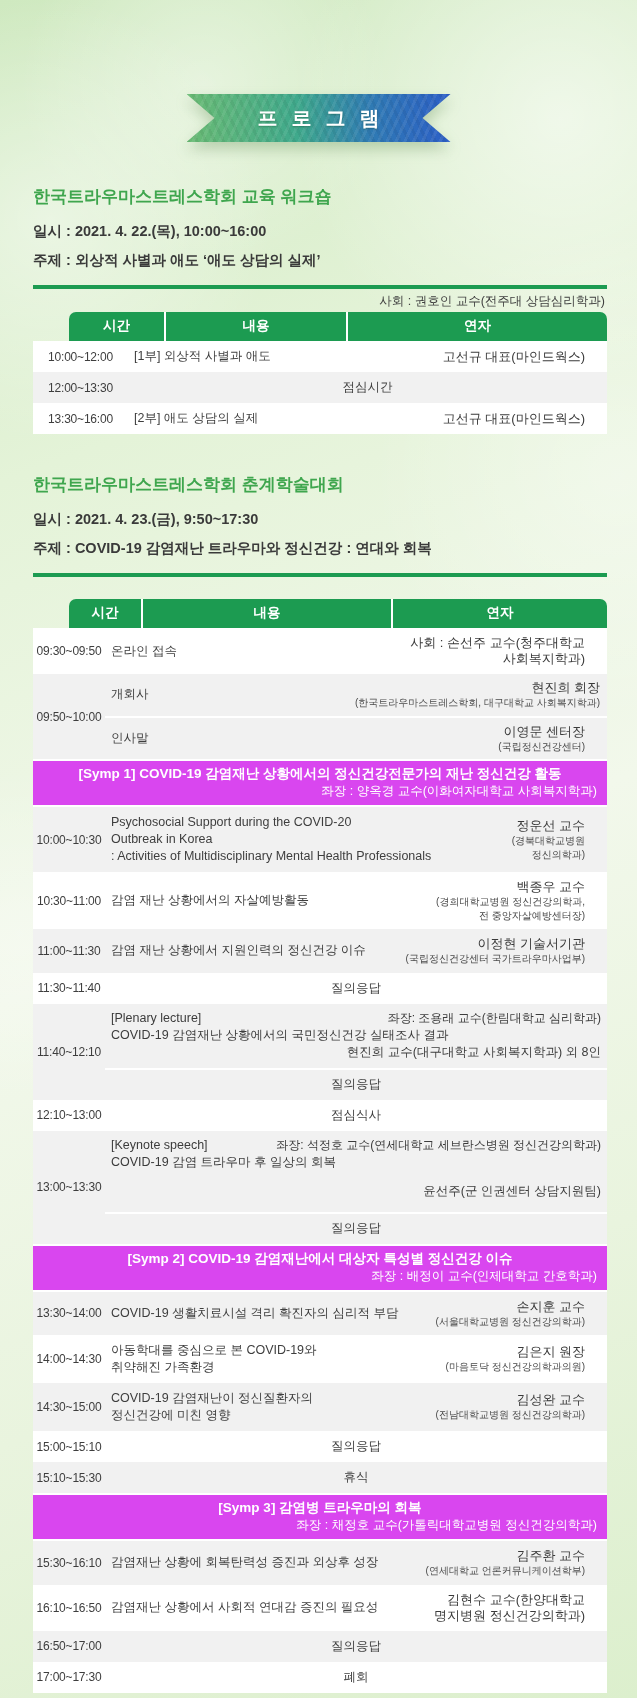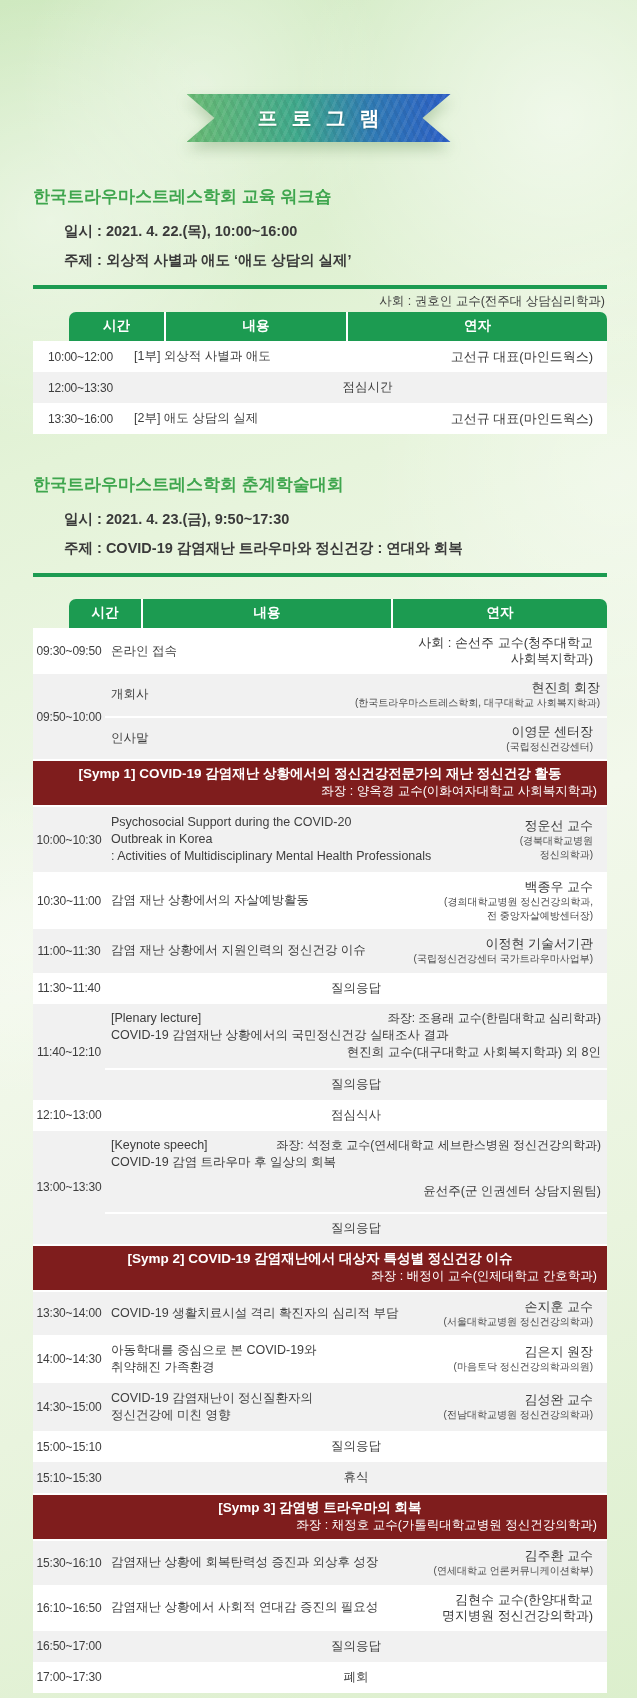--- a/index.html
+++ b/index.html
@@ -24,42 +24,42 @@
       repeating-linear-gradient(65deg, rgba(0,0,0,.05) 0 3px, rgba(0,0,0,0) 3px 8px),
       linear-gradient(90deg,#6abb74 0%,#3fa98c 42%,#2f7ab4 70%,#2c5ec7 100%);
     clip-path:polygon(0 0,100% 0,calc(100% - 28px) 50%,100% 100%,0 100%,28px 50%);
     text-shadow:0 1px 2px rgba(0,60,30,.35);
   }
   
   .section{margin-left:33px;width:574px;}
   .sec-title{font-size:17px;line-height:22px;font-weight:bold;color:#3fa64e;margin:0;}
   .sec1{margin-top:44px;}
   .sec2{margin-top:40px;}
-  .meta{margin-top:9px;margin-left:31px;}
+  .meta{margin-top:9px;}
   .meta div{font-size:14.5px;line-height:29px;font-weight:bold;color:#3a3a3a;}
   .rule{height:4px;background:#1c9b51;margin-top:10px;}
   .mod-note{text-align:right;font-size:12.5px;line-height:16px;padding:4px 2px 3px 0;color:#404040;}
   
   .tbl{width:574px;}
   .tbl1{--c1:95px;--c2:182px;margin-top:0;}
   .tbl2{--c1:72px;--c2:250px;margin-top:22px;}
   .hdr{display:grid;grid-template-columns:var(--c1) var(--c2) 1fr;background:#1c9b51;color:#fff;
        border-radius:7px 7px 0 0;overflow:hidden;margin-left:36px;}
   .hcell{font-size:13.5px;font-weight:bold;text-align:center;padding:5px 0 6px;}
   .hcell + .hcell{border-left:2px solid #fff;}
   .row{display:grid;grid-template-columns:var(--c1) var(--c2) 1fr;background:#fff;}
   .row.shade{background:#f1f1f1;}
   .time{display:flex;align-items:center;justify-content:center;font-size:12px;letter-spacing:-.2px;color:#3e3e3e;}
   .content-cell{grid-column:2;padding:7px 0 7px 6px;display:flex;flex-direction:column;justify-content:center;align-items:flex-start;}
   .c-line{white-space:nowrap;font-size:12.5px;line-height:17px;color:#3e3e3e;}
-  .sp-cell{grid-column:3;padding:7px 14px 7px 0;display:flex;flex-direction:column;justify-content:center;align-items:flex-end;}
+  .sp-cell{grid-column:3;padding:7px 22px 7px 0;display:flex;flex-direction:column;justify-content:center;align-items:flex-end;}
   .s-name{white-space:nowrap;font-size:13px;line-height:16px;color:#3a3a3a;}
   .s-affil{white-space:nowrap;font-size:10px;line-height:13.5px;color:#4a4a4a;}
   .center-label{grid-column:2/4;display:flex;align-items:center;justify-content:center;font-size:12.5px;padding:7px 0;min-height:16px;color:#3e3e3e;}
-  .banner{background:#7f1d1d;color:#fff;padding:4px 10px 5px;border-top:2px solid #fff;border-bottom:2px solid #fff;}
+  .banner{background:#d946ef;color:#fff;padding:4px 10px 5px;border-top:2px solid #fff;border-bottom:2px solid #fff;}
   .banner-title{text-align:center;font-weight:bold;font-size:13.5px;line-height:18px;}
   .banner-chair{text-align:right;font-size:12.5px;line-height:17px;}
   .grp-item{display:grid;grid-template-columns:var(--c2) 1fr;grid-column:2/4;}
   .grp-item .content-cell{grid-column:1;padding-top:10px;padding-bottom:10px;}
   .grp-item .sp-cell{grid-column:2;padding-top:6px;padding-bottom:6px;}
   .grp-sep{border-top:2px solid #fff;}
   .lect-main{grid-column:2/4;grid-row:1;padding:6px 6px 7px 6px;}
   .lect-top{display:flex;justify-content:space-between;align-items:flex-end;}
   .lect-left{font-size:12.5px;line-height:17px;white-space:nowrap;}
   .lect-right{font-size:12px;line-height:17px;white-space:nowrap;}

